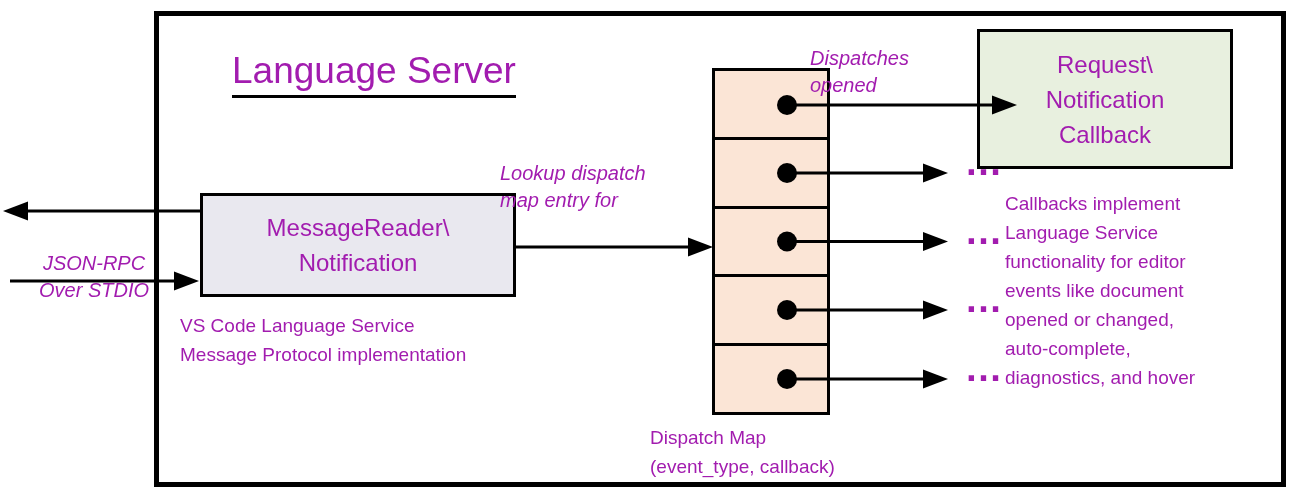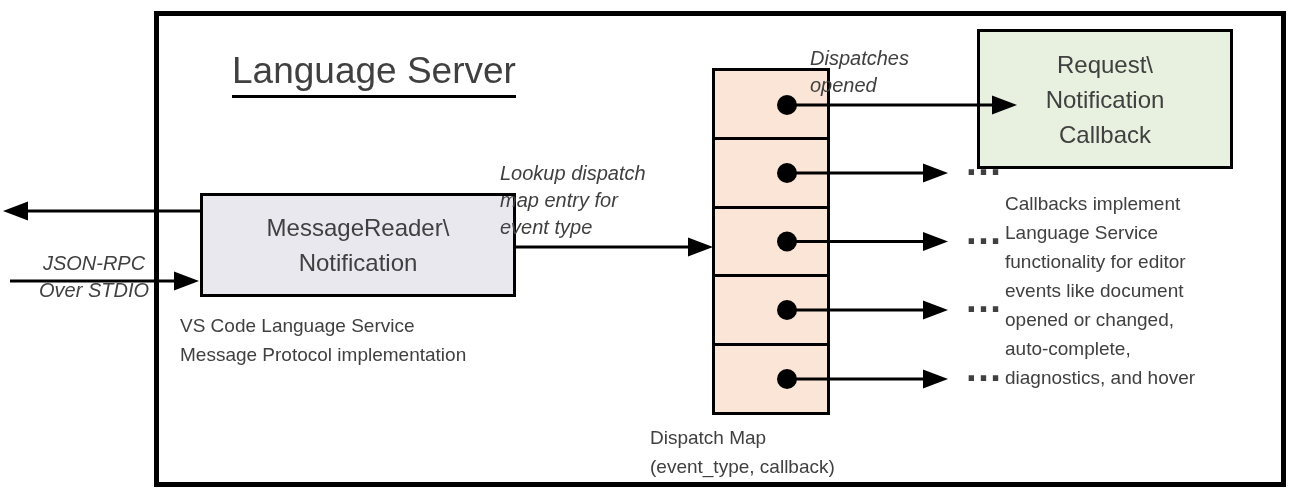--- a/index.html
+++ b/index.html
@@ -1,18 +1,18 @@
 <!DOCTYPE html>
 <html><head>
 <meta charset="utf-8">
 <style>
   html,body{margin:0;padding:0;background:#fff;}
   .canvas{
     position:relative;width:1291px;height:494px;background:#FFFFFF;
-    font-family:"Liberation Sans", sans-serif;color:#404040;overflow:hidden;
+    font-family:"Liberation Sans", sans-serif;color:#a21caf;overflow:hidden;
   }
   .abs{position:absolute;}
   
   .outer-box{
     left:154px;top:11px;width:1132px;height:476px;
     border:5px solid #000;box-sizing:border-box;background:#FFFFFF;
   }
   .title{
     left:232px;top:49px;font-size:37px;line-height:44px;font-weight:400;
     border-bottom:3px solid #000;padding-bottom:2px;white-space:nowrap;
@@ -73,21 +73,20 @@
     <div>Notification</div>
   </div>
   <div class="abs caption message-caption">
     <div>VS Code Language Service</div>
     <div>Message Protocol implementation</div>
   </div>
 
   <div class="abs lookup-label">
     <div>Lookup dispatch</div>
     <div>map entry for</div>
-    <div>event type</div>
   </div>
 
   <div class="abs dispatch-map">
     <div class="dispatch-cell"></div>
     <div class="dispatch-cell"></div>
     <div class="dispatch-cell"></div>
     <div class="dispatch-cell"></div>
     <div class="dispatch-cell"></div>
   </div>
   <div class="abs caption map-caption">

